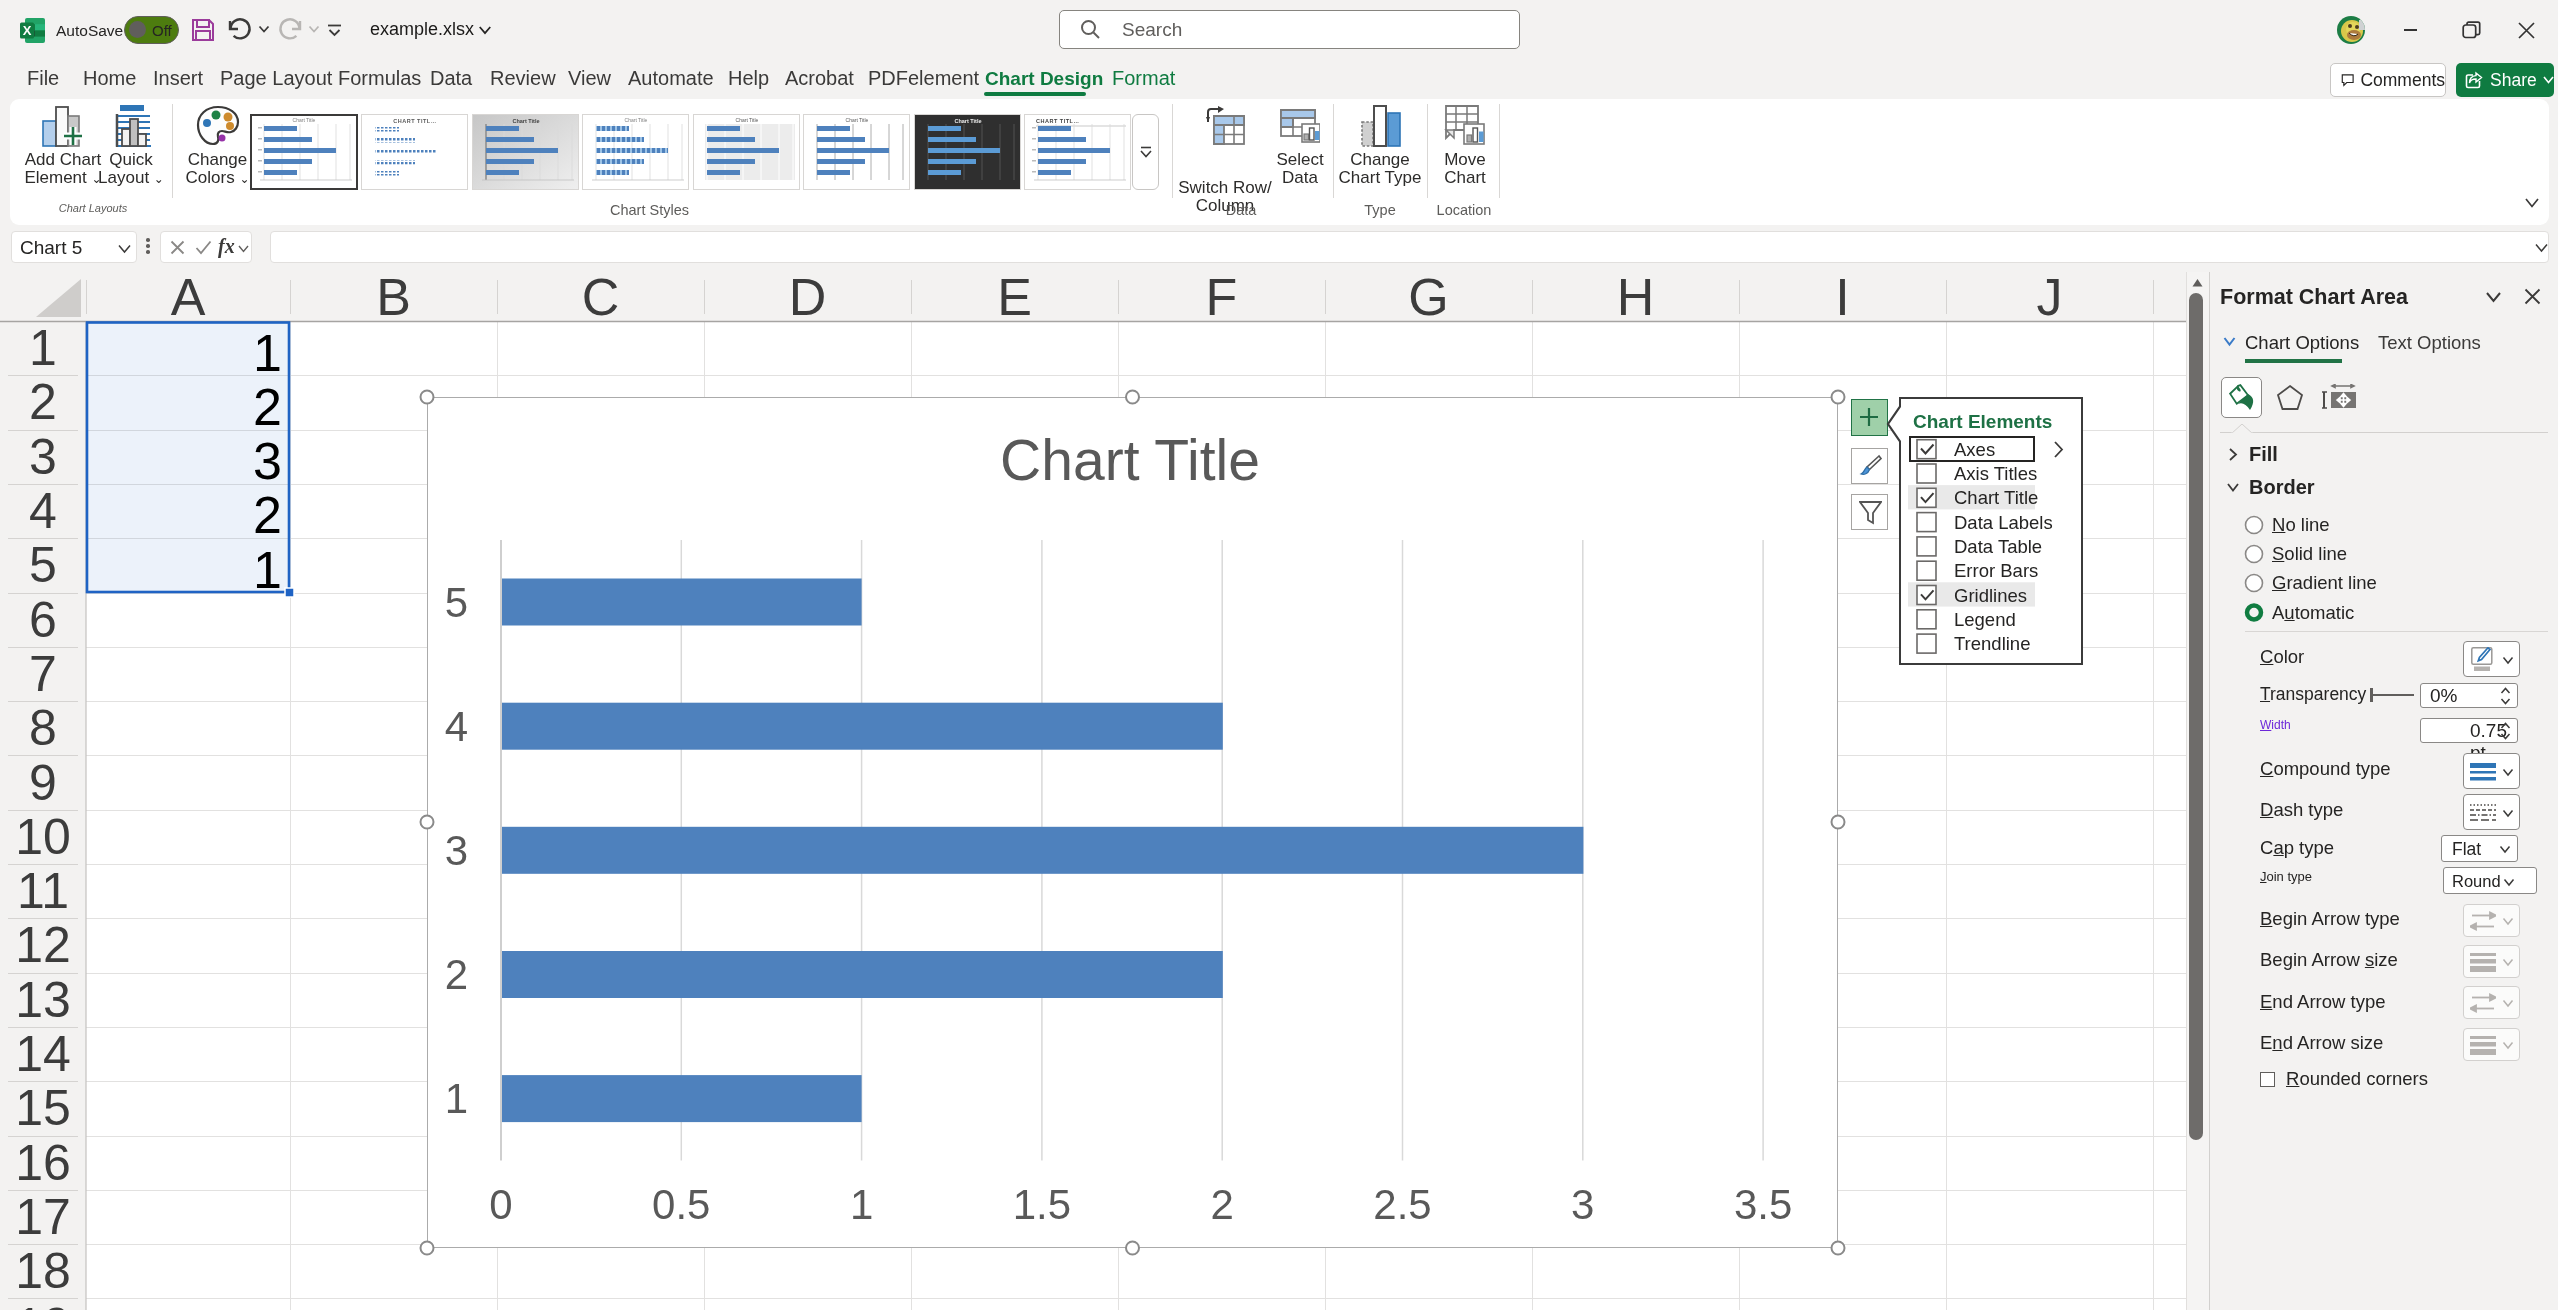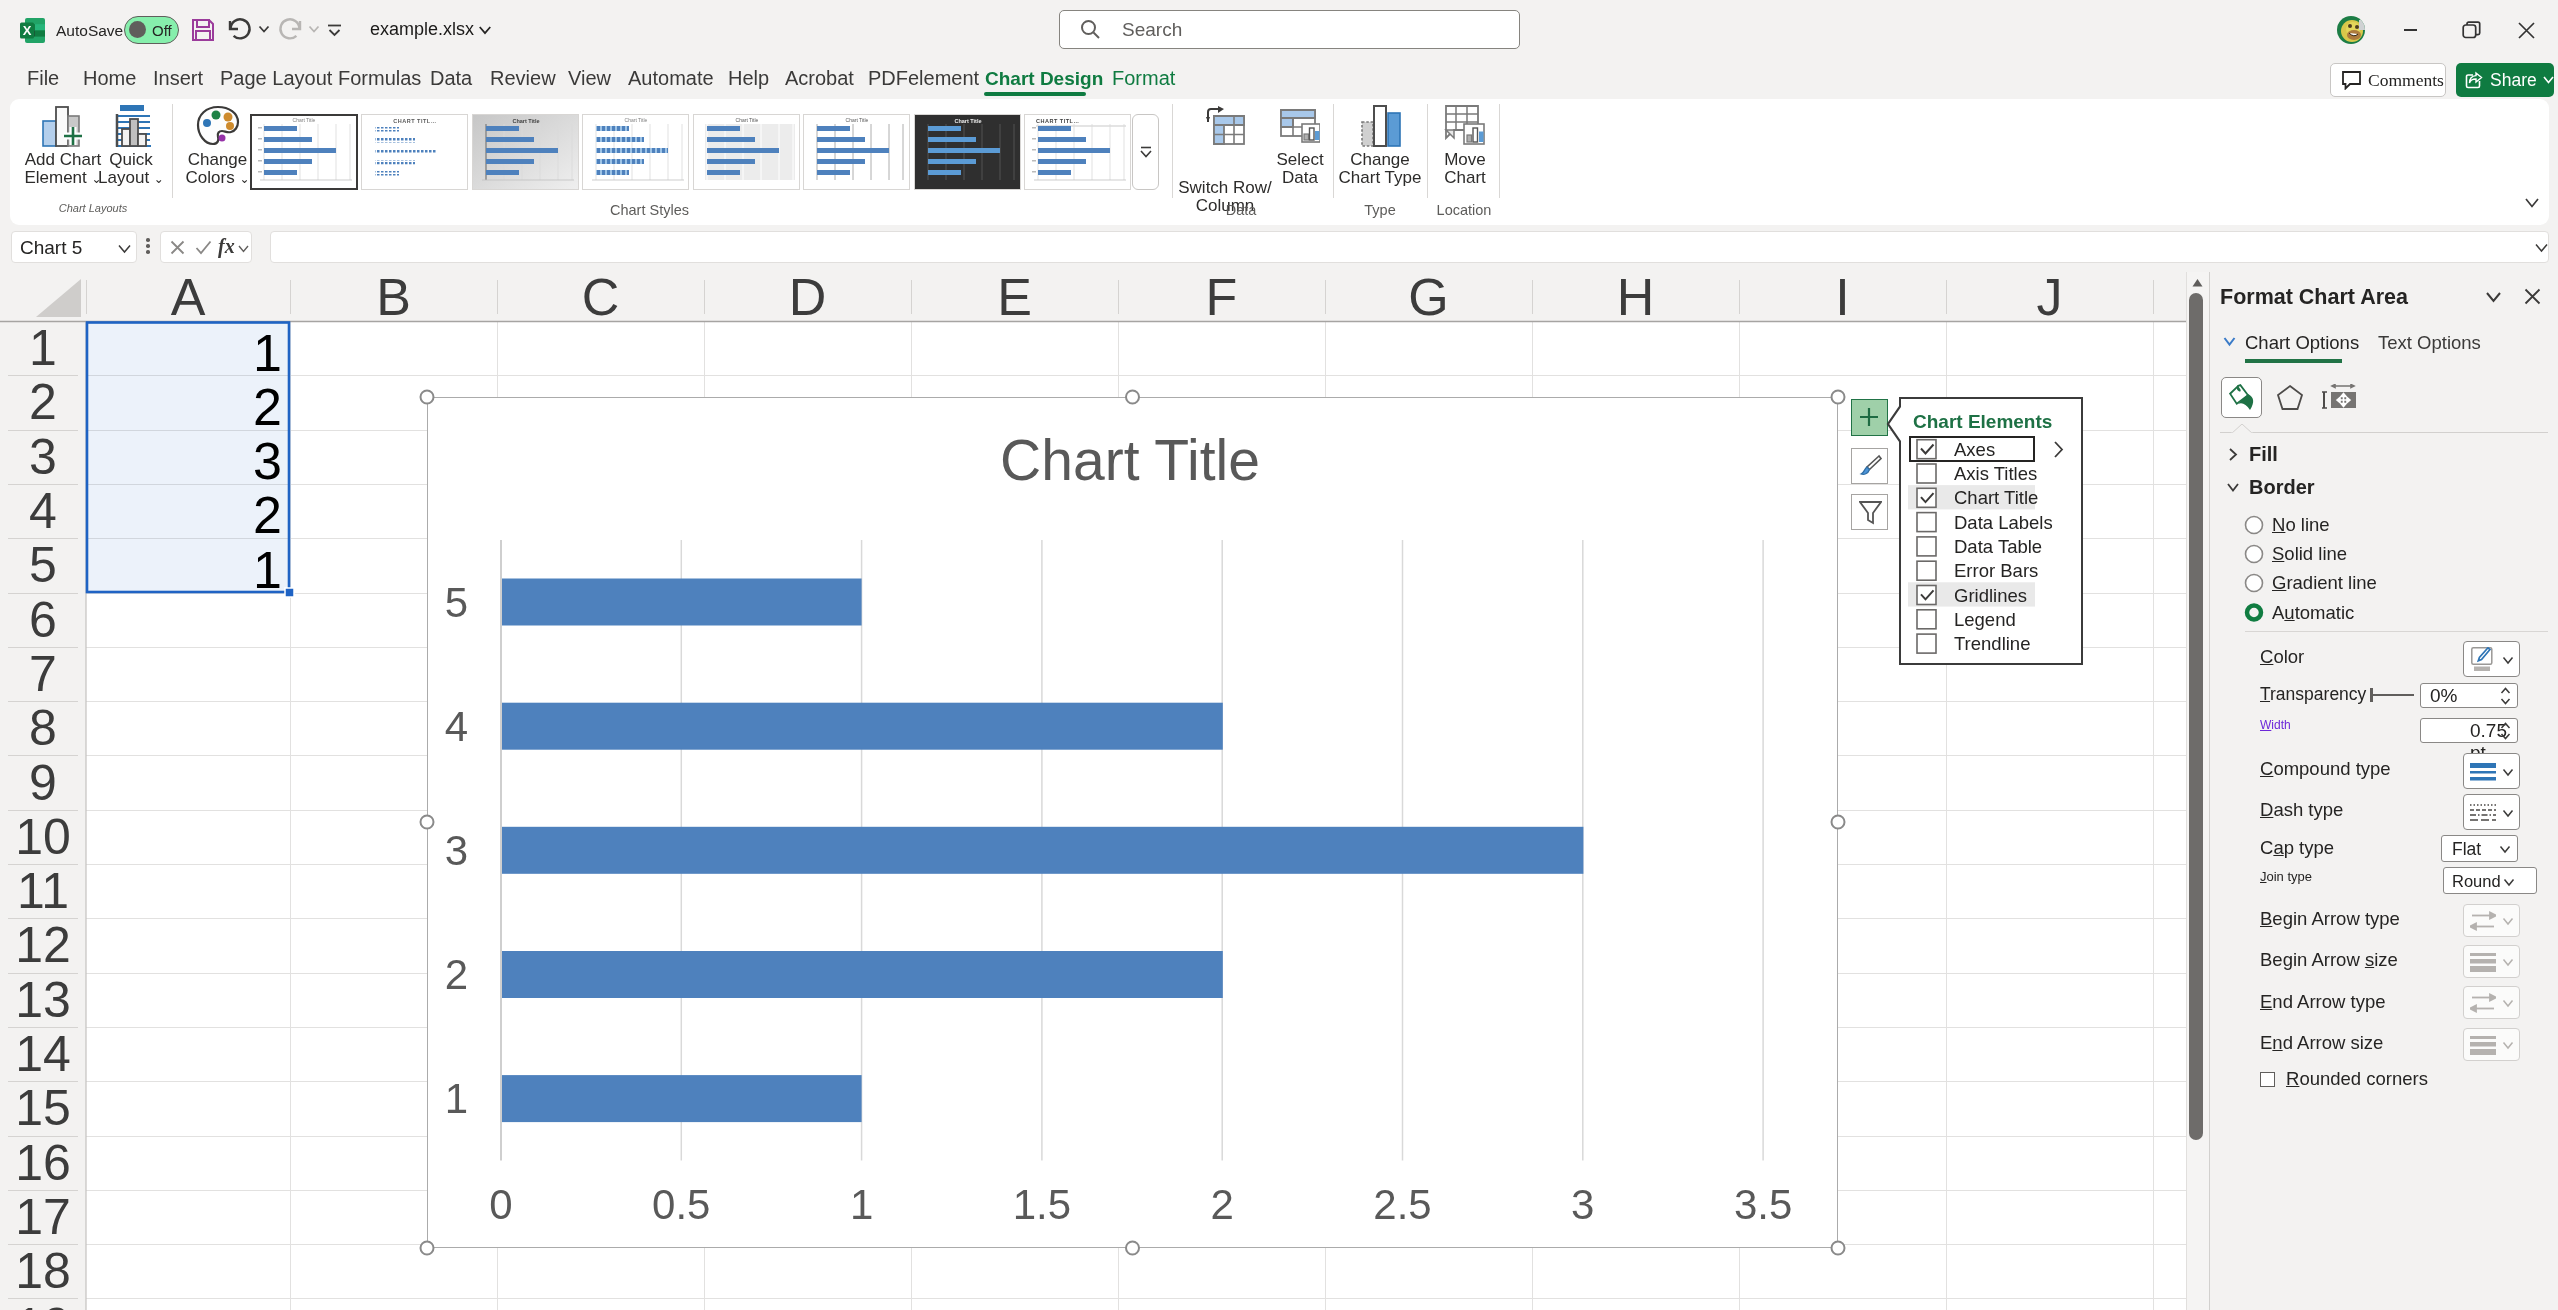--- a/index.html
+++ b/index.html
@@ -19,21 +19,21 @@
   <rect x="5" y="6.2" width="10" height="6.2" fill="#107c41"></rect>
   <rect x="15" y="6.2" width="10" height="6.2" fill="#26b57a"></rect>
   <rect x="5" y="12.4" width="10" height="6.2" fill="#185c37"></rect>
   <rect x="15" y="12.4" width="10" height="6.2" fill="#107c41"></rect>
   <rect x="0" y="4.5" width="14" height="16" rx="1.5" fill="#107c41"></rect>
   <text x="7" y="17" font-size="13" fill="#fff" text-anchor="middle" font-weight="bold">X</text>
 </svg>
 
 <div class="abs" style="left:56px;top:22px;font-size:15.5px;color:#252423;">AutoSave</div>
 
-<div class="abs" style="left:124px;top:16px;width:55px;height:28px;border:1.5px solid #605e5c;border-radius:14px;background:#86efac;">
+<div class="abs" style="left:124px;top:16px;width:55px;height:28px;border:1.5px solid #605e5c;border-radius:14px;background:#4d7c0f;">
   <div class="abs" style="left:4px;top:4px;width:17px;height:17px;border-radius:50%;background:#605e5c;"></div>
   <div class="abs" style="left:27px;top:5px;font-size:15px;color:#252423;">Off</div>
 </div>
 
 <svg class="abs" style="left:190px;top:17px;" width="26" height="26" viewBox="0 0 26 26">
   <path d="M3 3 h16 l4 4 v16 h-20 z" fill="none" stroke="#9b3b9b" stroke-width="2"></path>
   <rect x="7" y="3" width="12" height="7" fill="none" stroke="#9b3b9b" stroke-width="2"></rect>
   <rect x="6" y="14" width="14" height="9" fill="none" stroke="#9b3b9b" stroke-width="2"></rect>
 </svg>
 
@@ -112,21 +112,21 @@
   <div class="abs" style="left:868px;top:7px;">PDFelement</div>
   <div class="abs" style="left:985px;top:8px;color:#0f7b41;font-weight:bold;font-size:19px;">Chart Design</div>
   <div class="abs" style="left:1112px;top:7px;color:#0f7b41;">Format</div>
   <div class="abs" style="left:984px;top:32px;width:102px;height:4px;background:#0f7b41;border-radius:2px;"></div>
 </div>
 
 <div class="abs flex" style="left:2330px;top:63px;width:116px;height:34px;background:#fff;border:1px solid #c8c6c4;border-radius:5px;">
   <svg style="margin-left:10px;" width="21" height="20" viewBox="0 0 21 20">
       <path d="M2 2 h17 v12 h-10 l-4.5 4.5 v-4.5 h-2.5 z" fill="none" stroke="#252423" stroke-width="1.8"></path>
     </svg>
-  <span style="margin-left:6px;font-size:17.5px;color:#252423;font-family:Liberation Serif, serif;">Comments</span>
+  <span style="margin-left:6px;font-size:17.5px;color:#252423;">Comments</span>
 </div>
 <div class="abs flex" style="left:2456px;top:63px;width:98px;height:34px;background:#0f7b41;border-radius:5px;">
   <svg style="margin-left:9px;" width="18" height="18" viewBox="0 0 18 18">
     <path d="M8 4 H3 a1.5 1.5 0 0 0 -1.5 1.5 V15 a1.5 1.5 0 0 0 1.5 1.5 H13 a1.5 1.5 0 0 0 1.5 -1.5 V10" fill="none" stroke="#fff" stroke-width="1.6"></path>
     <path d="M11 2 L16.5 6.5 L11 11 V8 C6 8 5 10 4.5 12 C4.5 8 6 5 11 4.6 z" fill="none" stroke="#fff" stroke-width="1.4"></path>
   </svg>
   <span style="margin-left:7px;font-size:17.5px;color:#fff;">Share</span>
   <svg style="margin-left:6px;" width="11" height="8" viewBox="0 0 11 8">
       <path d="M1 1 L5.5 6.5 L10 1" fill="none" stroke="#fff" stroke-width="1.6"></path>
     </svg>

